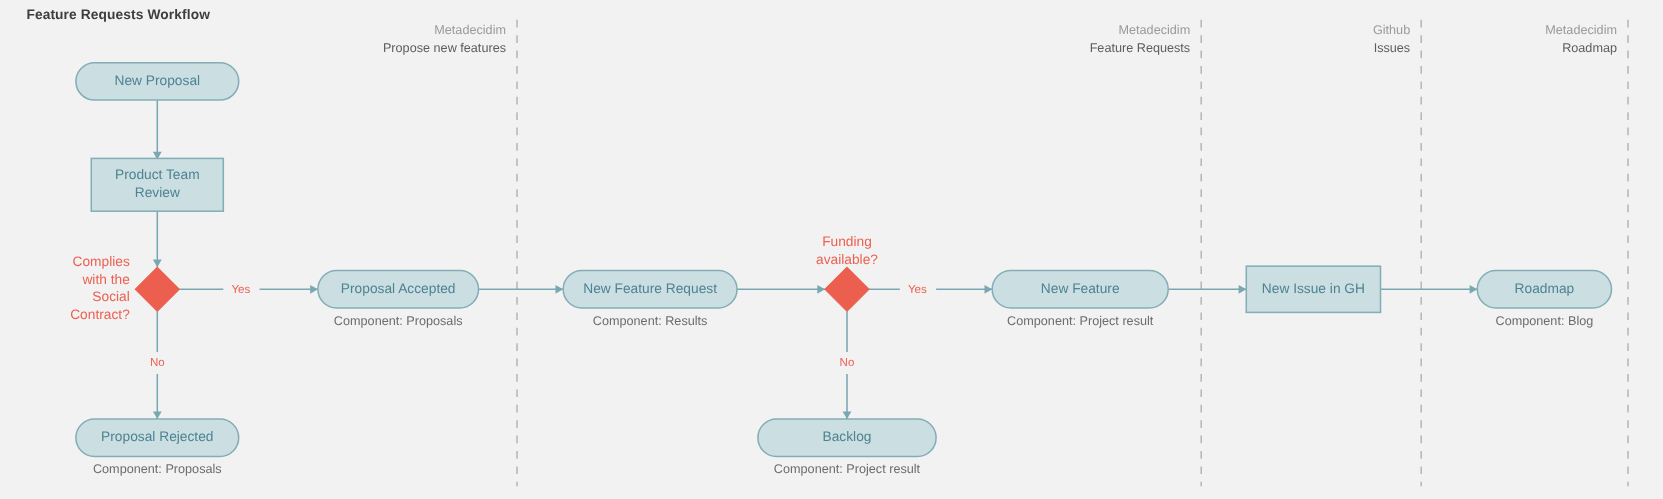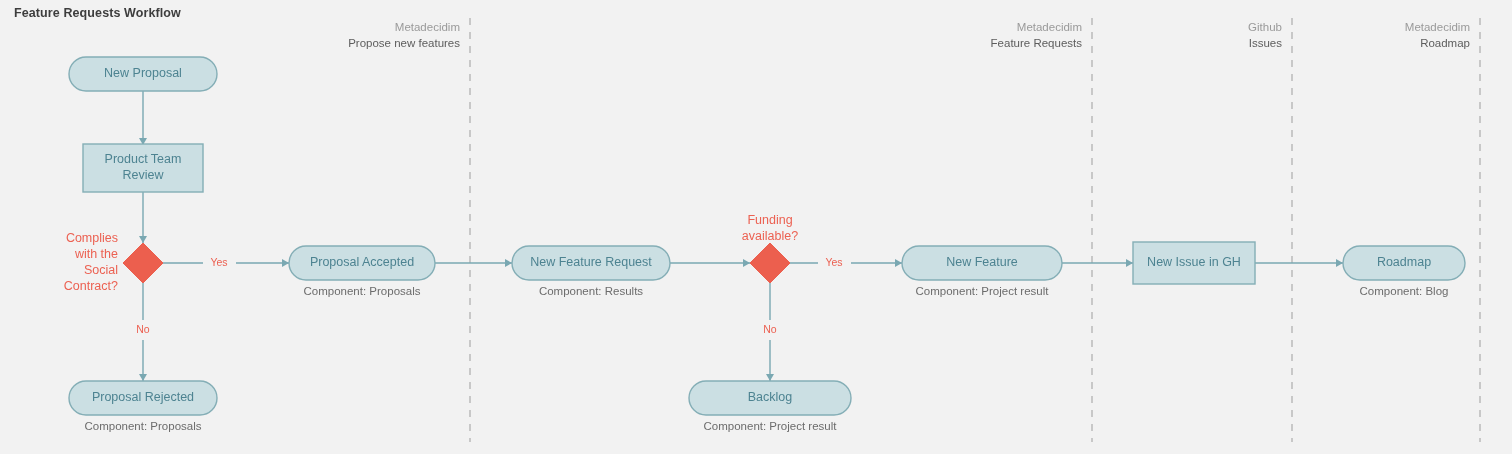--- a/index.html
+++ b/index.html
@@ -15,21 +15,21 @@
     position: relative;
   }
   #diagram-root {
     position: relative;
     width: 1512px;
     height: 454px;
     background: #f2f2f2;
   }
   #page-title {
     position: absolute;
-    left: 14px;
+    left: 24px;
     top: 6px;
     font-size: 12.5px;
     font-weight: bold;
     color: #3d3d3d;
     letter-spacing: 0.1px;
     white-space: nowrap;
   }
   svg#flow {
     position: absolute;
     left: 0;

